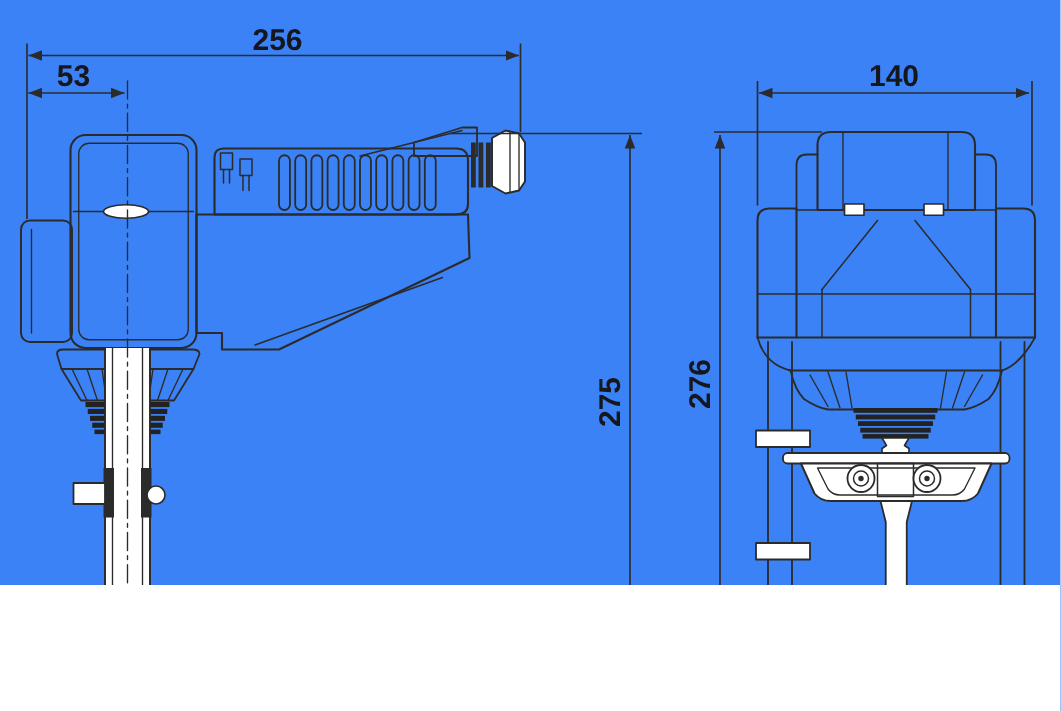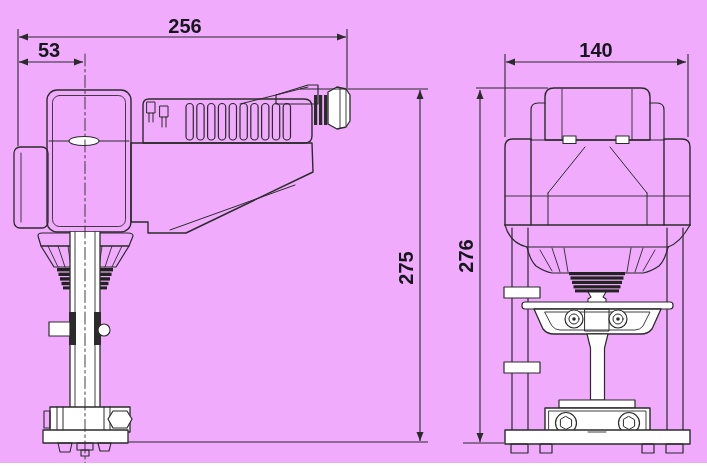--- a/index.html
+++ b/index.html
@@ -1,19 +1,19 @@
 <!DOCTYPE html>
 <html><head>
 <meta charset="utf-8">
 <style>
   html,body{margin:0;padding:0;background:#ffffff;}
   .canvas{
     position:relative;
-    width:707px;height:463px;
-    background:#f0abfc;
+    width:707px;height:390px;
+    background:#3b82f6;
     font-family:"Liberation Sans", sans-serif;
     overflow:hidden;
   }
   svg{position:absolute;left:0;top:0;}
   .dim-text{
     font-family:"Liberation Sans", sans-serif;
     font-size:20px;
     font-weight:700;
     fill:#16161d;
   }

